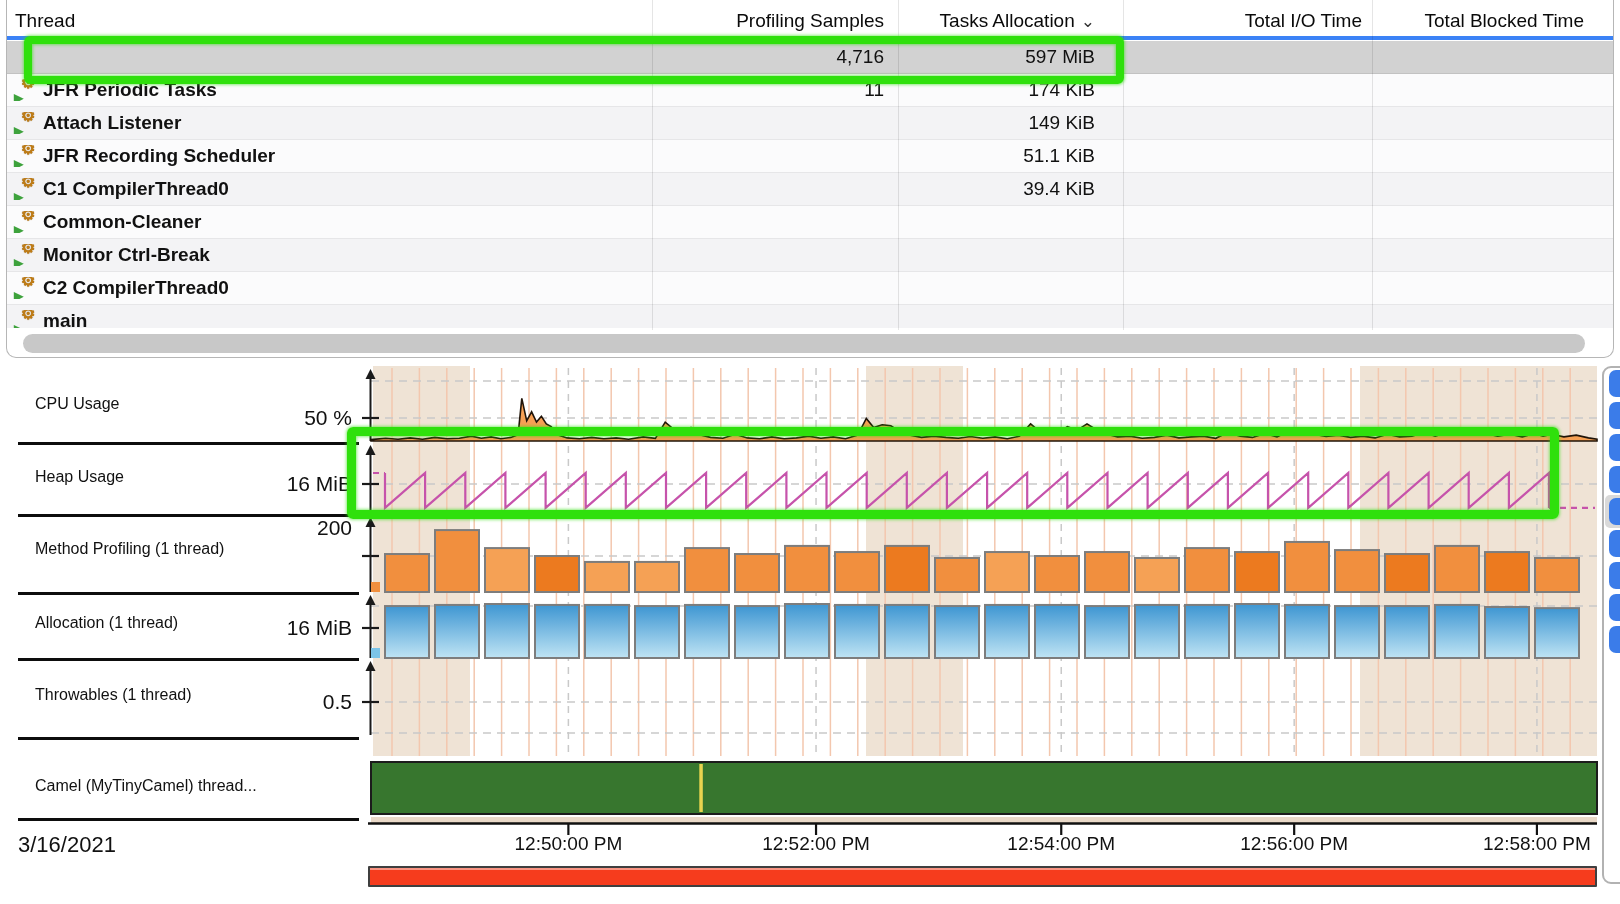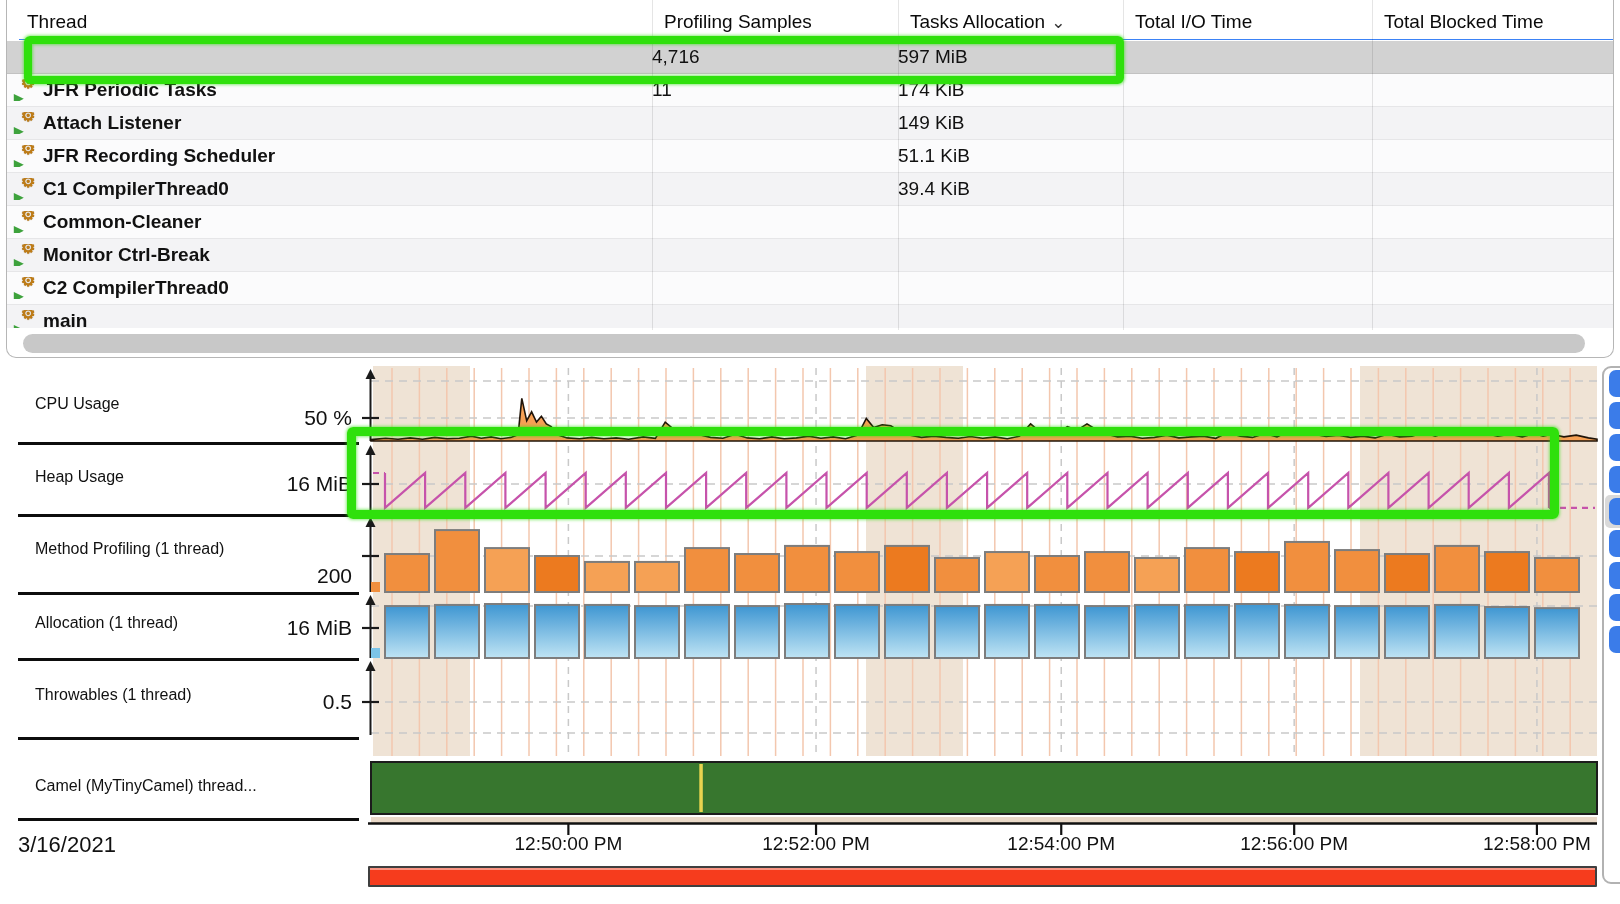--- a/index.html
+++ b/index.html
@@ -12,29 +12,29 @@
   
   .tpanel{
     position:absolute;left:6px;top:0;width:1608px;height:358px;
     border:1.5px solid #b6b6b6;border-top:none;border-radius:0 0 10px 10px;
     background:#fff;overflow:hidden;
   }
   .thead,.trow{
     display:grid;grid-template-columns:645px 246px 225px 249px 1fr;
     align-items:center;
   }
-  .thead{height:40px;padding-top:5px;font-size:19px;color:#0a0a0a;border-bottom:1px solid #3b82f6;margin-left:12px;}
+  .thead{height:40px;padding-top:5px;font-size:19px;color:#0a0a0a;border-bottom:4px solid #3b82f6;}
   .tbody{position:absolute;left:0;top:41px;width:100%;height:287px;overflow:hidden;}
   .trow{height:33px;border-bottom:1px solid #e6e6e8;font-size:19px;font-weight:bold;}
   .row-a{background:#fbfbfc;}
   .row-b{background:#f3f3f5;}
   .r-sel{background:#d2d2d2;border-bottom:1px solid #c2c2c2;}
   .c{white-space:nowrap;overflow:hidden;}
   .c.name{position:relative;padding-left:36px;}
-  .c.num{padding-right:14px;font-weight:normal;}
+  .c.num{text-align:right;padding-right:14px;font-weight:normal;}
   .trow .c.num{font-weight:normal;}
   .c.alloc{padding-right:28px;}
   .c.blk{padding-right:29px;}
   .h-thread{padding-left:8px;}
   .sort{font-size:17px;margin-left:6px;color:#333;}
   .ticon{position:absolute;left:7px;top:50%;transform:translateY(-50%);width:24px;height:28px;display:inline-block;}
   .ticon .tri{position:absolute;left:0;bottom:0;font-size:12px;color:#3da23c;line-height:1;}
   .ticon .gear{position:absolute;left:7px;top:-1px;font-size:16px;color:#bf7c16;line-height:1;text-shadow:0 0 1px #8a5a0e;}
   .colsep{position:absolute;top:0;width:1px;height:330px;background:rgba(0,0,0,0.10);pointer-events:none;}
   .hscroll{position:absolute;left:16px;top:334px;width:1562px;height:19px;border-radius:9.5px;background:#c8c8c8;}
@@ -320,21 +320,21 @@
     <line x1="1061.2379999999998" y1="823" x2="1061.2379999999998" y2="835" stroke="#111" stroke-width="2.2"></line>
     <line x1="1294.1779999999999" y1="823" x2="1294.1779999999999" y2="835" stroke="#111" stroke-width="2.2"></line>
     <line x1="1536.926" y1="823" x2="1536.926" y2="835" stroke="#111" stroke-width="2.2"></line>
   </svg>
 
 <div class="lane-label" style="top:404px">CPU Usage</div>
 <div class="lane-tick" style="top:418px">50 %</div>
 <div class="lane-label" style="top:477px">Heap Usage</div>
 <div class="lane-tick" style="top:484px">16 MiB</div>
 <div class="lane-label" style="top:549px">Method Profiling (1 thread)</div>
-<div class="lane-tick" style="top:576px">200</div>
+<div class="lane-tick" style="top:528px">200</div>
 <div class="lane-label" style="top:623px">Allocation (1 thread)</div>
 <div class="lane-tick" style="top:628px">16 MiB</div>
 <div class="lane-label" style="top:695px">Throwables (1 thread)</div>
 <div class="lane-tick" style="top:702px">0.5</div>
 <div class="lane-label" style="top:786px">Camel (MyTinyCamel) thread...</div>
 <div class="date-label" style="top:845px">3/16/2021</div>
 
 <div class="gsep" style="top:442px"></div>
 <div class="gsep" style="top:514px"></div>
 <div class="gsep" style="top:592px"></div>

